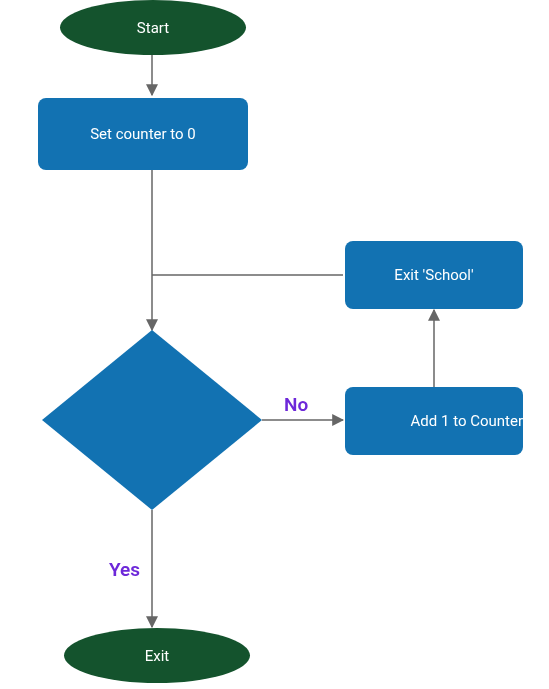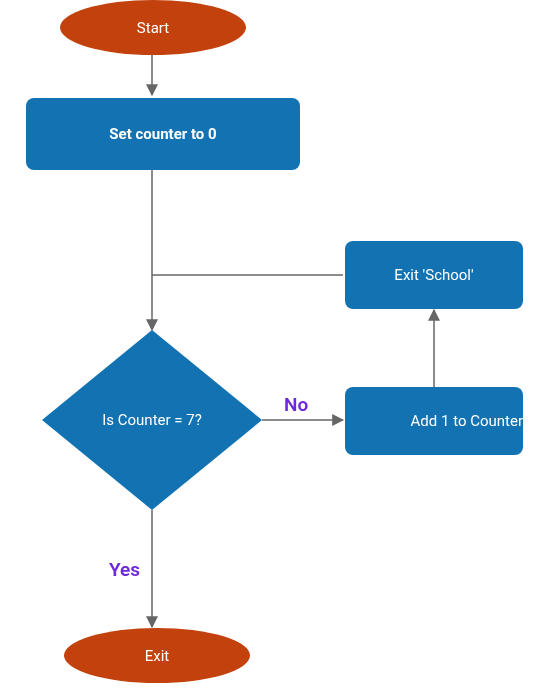--- a/index.html
+++ b/index.html
@@ -15,21 +15,21 @@
     position: absolute;
     display: flex;
     align-items: center;
     justify-content: center;
     color: #fff;
     font-size: 15px;
     text-align: center;
     box-sizing: border-box;
   }
   .terminator {
-    background: #c2410c;
+    background: #14532d;
     border-radius: 50%;
   }
   .process {
     background: #1272b2;
     border-radius: 8px;
   }
   .decision {
     width: 220px;
     height: 180px;
   }
@@ -77,27 +77,26 @@
 
   <path d="M 343 275 L 152 275" stroke="#666" stroke-width="1.5" fill="none"></path>
 
   <line x1="152" y1="510" x2="152" y2="627" stroke="#666" stroke-width="1.5" marker-end="url(#arrow)"></line>
 </svg>
 
 <div class="node terminator" style="left:60px; top:0px; width:186px; height:55px;">
   <span>Start</span>
 </div>
 
-<div class="node process" style="left:26px; top:98px; width:274px; height:72px;font-weight:bold;">
+<div class="node process" style="left:38px; top:98px; width:210px; height:72px;">
   <span>Set counter to 0</span>
 </div>
 
 <div class="node decision" style="left:42px; top:330px;">
   <div class="decision-shape"></div>
-  <span>Is Counter = 7?</span>
 </div>
 
 <div class="node process" style="left:345px; top:387px; width:178px; height:68px;justify-content:flex-end;">
   <span>Add 1 to Counter</span>
 </div>
 
 <div class="node process" style="left:345px; top:241px; width:178px; height:68px;">
   <span>Exit 'School'</span>
 </div>
 

